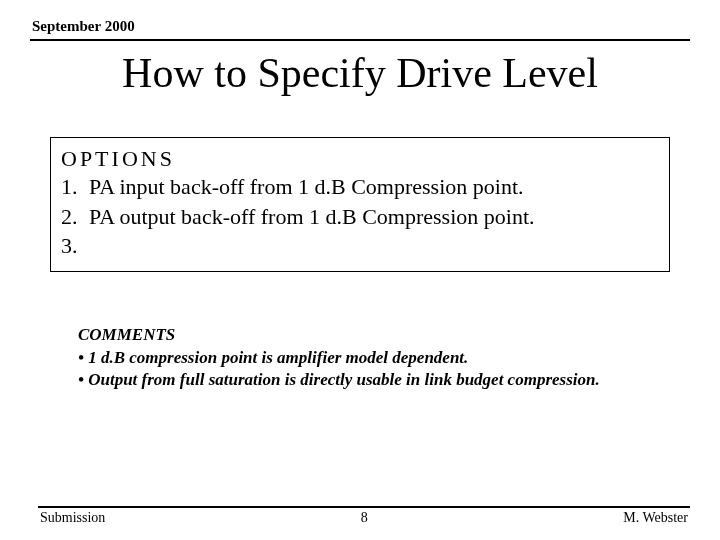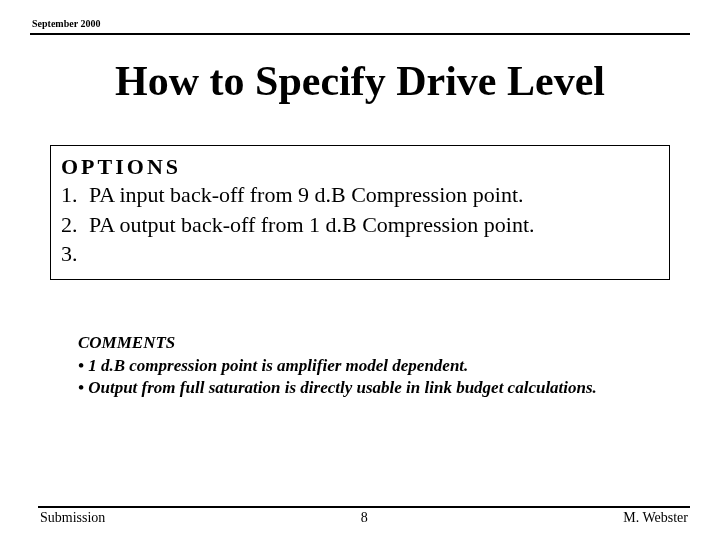--- a/index.html
+++ b/index.html
@@ -1,22 +1,22 @@
 <!DOCTYPE html>
 <html><head>
 <meta charset="utf-8">
 <style>
   * { margin: 0; padding: 0; box-sizing: border-box; }
   html, body { width: 720px; height: 540px; background: #fff; font-family: "Times New Roman", Times, serif; color: #000; }
   .page { width: 720px; height: 540px; position: relative; padding: 18px 30px 14px 30px; }
-  .hdr { display: flex; justify-content: space-between; align-items: flex-end; font-size: 10px; font-weight: bold; padding: 0 2px 3px 2px; }
+  .hdr { display: flex; justify-content: space-between; align-items: flex-end; font-size: 15px; font-weight: bold; padding: 0 2px 3px 2px; }
   .hdr-rule { border-top: 2px solid #000; margin-top: 1px; }
-  .title { text-align: center; font-size: 42px; font-weight: 700; margin-top: 22px; }
+  .title { text-align: center; font-size: 42px; font-weight: 400; margin-top: 8px; }
   .options-box { border: 1.5px solid #000; margin: 40px 20px 0 20px; padding: 8px 10px 10px 10px; }
-  .options-heading { font-size: 22px; letter-spacing: 3px; font-weight: bold; }
+  .options-heading { font-size: 22px; letter-spacing: 3px; }
   .options-list { list-style: none; font-size: 22px; line-height: 1.35; }
   .options-list li { display: flex; }
   .num { width: 28px; flex-shrink: 0; }
   .comments { margin: 52px 34px 0 48px; font-style: italic; font-weight: bold; font-size: 17px; line-height: 1.32; }
   .comments-heading { font-style: italic; font-weight: bold; margin-top: 28px; }
   .bullets { list-style: none; }
   .bullets li::before { content: "• "; }
   .ftr-wrap { position: absolute; left: 38px; right: 30px; bottom: 14px; }
   .ftr-rule { border-top: 2px solid #000; margin-bottom: 2px; }
   .ftr { display: flex; justify-content: space-between; font-size: 14px; padding: 0 2px; }
@@ -31,37 +31,37 @@
   </div>
   <div class="hdr-rule"></div>
 
   <h1 class="title">How to Specify Drive Level</h1>
 
   <div class="options-box">
     <div class="options-heading">OPTIONS</div>
     <ol class="options-list">
       <li>
           <span class="num">1.</span>
-          <span>PA input back-off from 9 d.B Compression point.</span>
+          <span>PA input back-off from 1 d.B Compression point.</span>
         </li>
       <li>
           <span class="num">2.</span>
           <span>PA output back-off from 1 d.B Compression point.</span>
         </li>
       <li>
           <span class="num">3.</span>
         </li>
     </ol>
   </div>
 
   <div class="comments">
     <div class="comments-heading">COMMENTS</div>
     <ul class="bullets">
       <li><span>1 d.B compression point is amplifier model dependent.</span></li>
-      <li><span>Output from full saturation is directly usable in link budget calculations.</span></li>
+      <li><span>Output from full saturation is directly usable in link budget compression.</span></li>
     </ul>
   </div>
 
   <div class="ftr-wrap">
     <div class="ftr-rule"></div>
     <div class="ftr">
       <span>Submission</span>
       <span>8</span>
       <span>M. Webster</span>
     </div>

